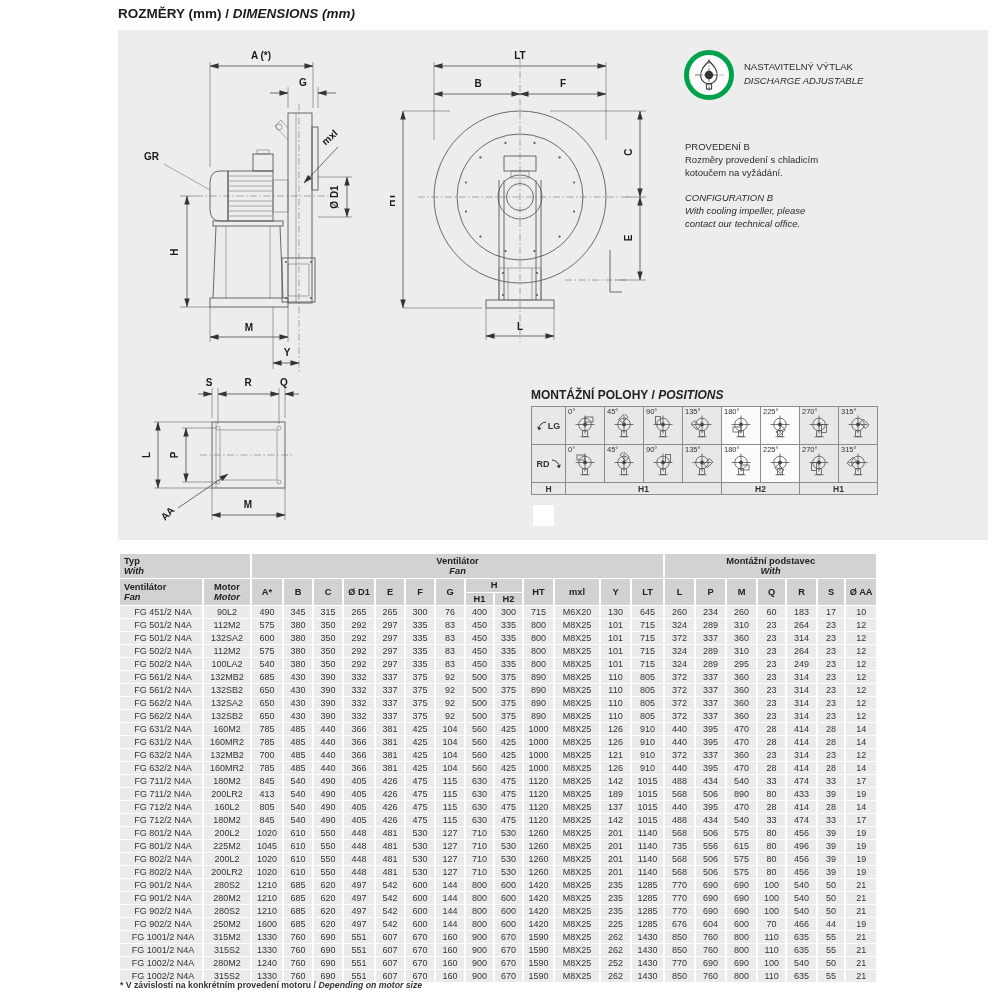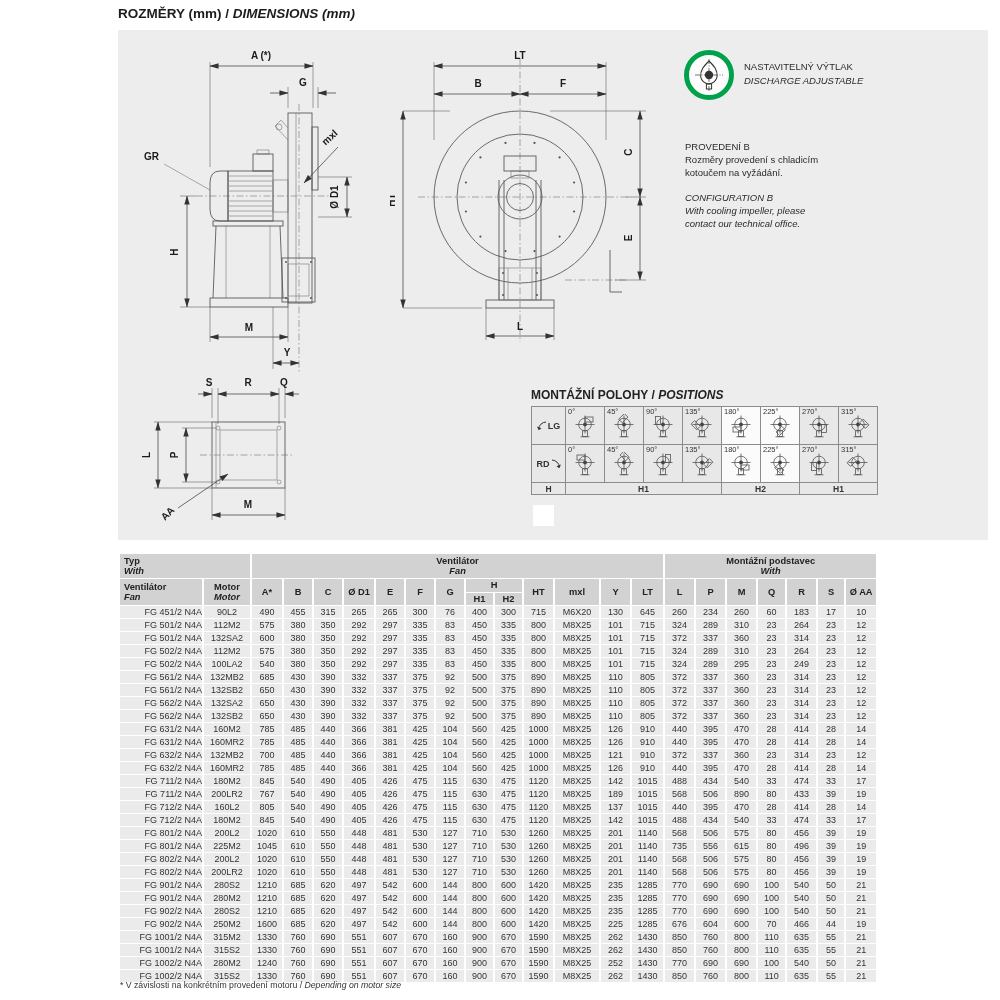--- a/index.html
+++ b/index.html
@@ -43,23 +43,23 @@
   
   #dim-table-wrap{position:absolute;left:118px;top:553px;}
   #dim-table{border-collapse:separate;border-spacing:2px 1px;table-layout:fixed;width:760px;}
   #dim-table th{background:#D2D2D2;font-size:9.3px;line-height:10.5px;font-weight:bold;color:#222;
                 padding:1px 0;vertical-align:middle;text-align:center;}
   #dim-table th.grp{height:22px;}
   #dim-table th.left{text-align:left;padding-left:4px;}
   #dim-table th .en{font-style:italic;}
   #dim-table td{background:#EBEBEB;font-size:9px;height:12px;line-height:12px;padding:0;
                 text-align:center;color:#333;white-space:nowrap;overflow:hidden;}
-  #dim-table td.fan{text-align:right;padding-left:4px;}
+  #dim-table td.fan{text-align:center;padding-left:4px;}
   
-  #footnote{position:absolute;left:120px;top:980px;font-size:8.7px;color:#333;}
+  #footnote{position:absolute;left:120px;top:980px;font-size:8.7px;color:#333;font-weight:bold;}
 </style>
 </head>
 <body>
 
 <svg width="0" height="0" style="position:absolute" aria-hidden="true">
   <defs>
     <marker id="ar" viewBox="0 0 10 6" refX="9.5" refY="3" markerWidth="9" markerHeight="6" markerUnits="userSpaceOnUse" orient="auto-start-reverse">
       <path d="M0,0 L10,3 L0,6 Z" fill="#333"></path>
     </marker>
   </defs>
@@ -612,21 +612,21 @@
         <tr>
           <th>H1</th>
           <th>H2</th>
         </tr>
       </thead>
       <tbody>
           <tr>
             <td class="fan">FG 451/2 N4A</td>
             <td>90L2</td>
             <td>490</td>
-            <td>455</td>
+            <td>345</td>
             <td>315</td>
             <td>265</td>
             <td>265</td>
             <td>300</td>
             <td>76</td>
             <td>400</td>
             <td>300</td>
             <td>715</td>
             <td>M6X20</td>
             <td>130</td>
@@ -947,21 +947,21 @@
             <td>434</td>
             <td>540</td>
             <td>33</td>
             <td>474</td>
             <td>33</td>
             <td>17</td>
           </tr>
           <tr>
             <td class="fan">FG 711/2 N4A</td>
             <td>200LR2</td>
-            <td>767</td>
+            <td>413</td>
             <td>540</td>
             <td>490</td>
             <td>405</td>
             <td>426</td>
             <td>475</td>
             <td>115</td>
             <td>630</td>
             <td>475</td>
             <td>1120</td>
             <td>M8X25</td>

